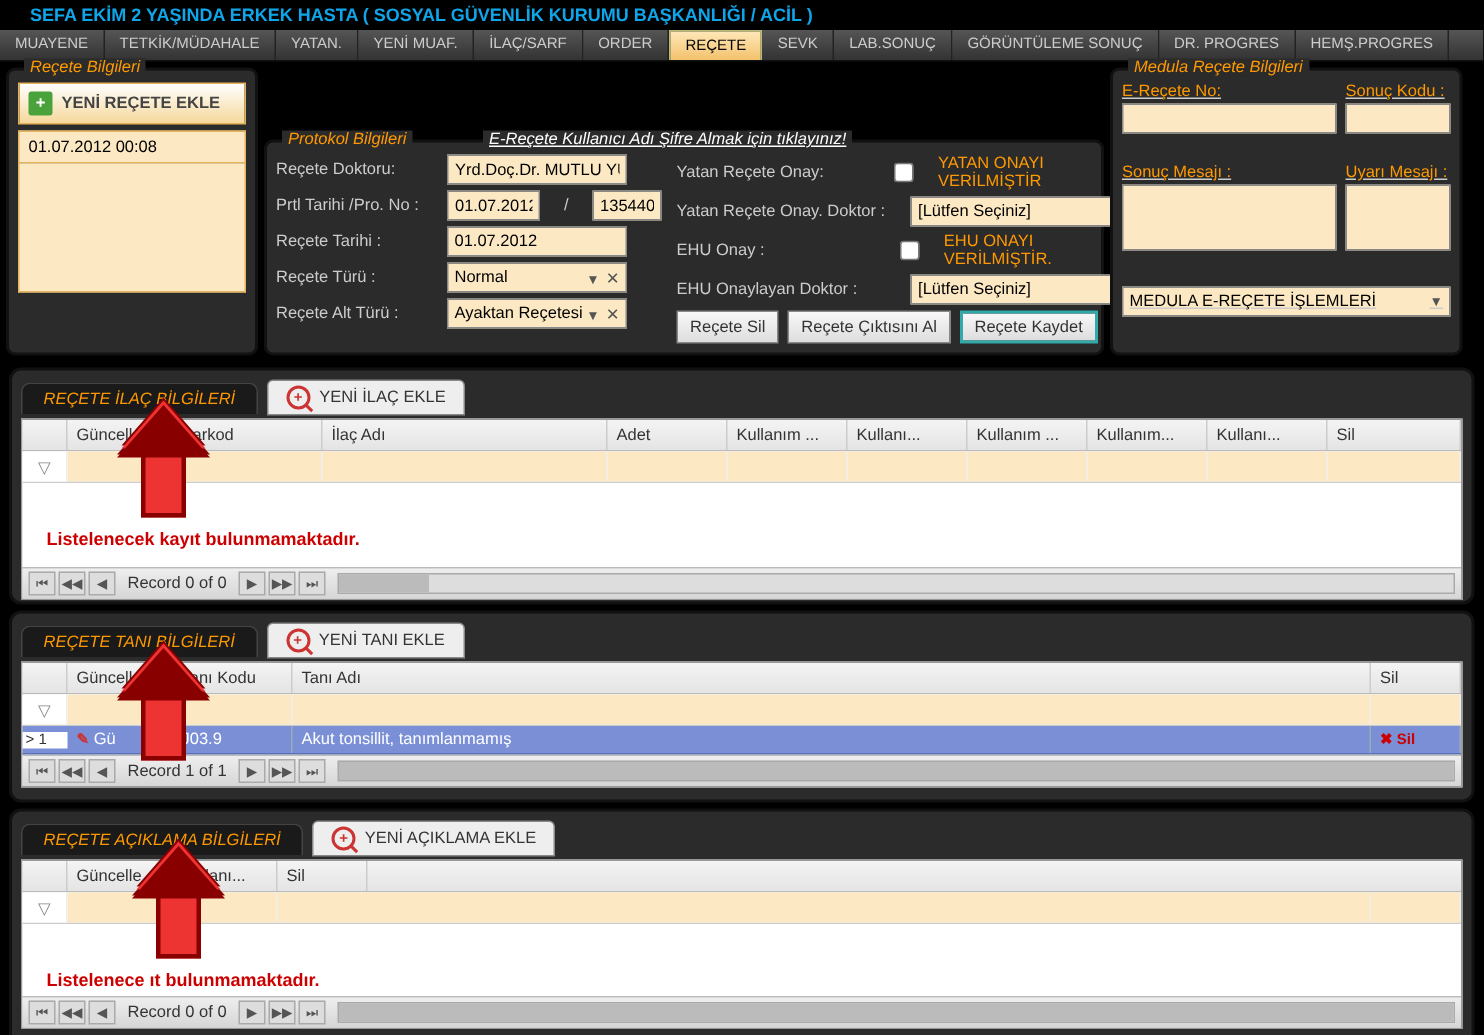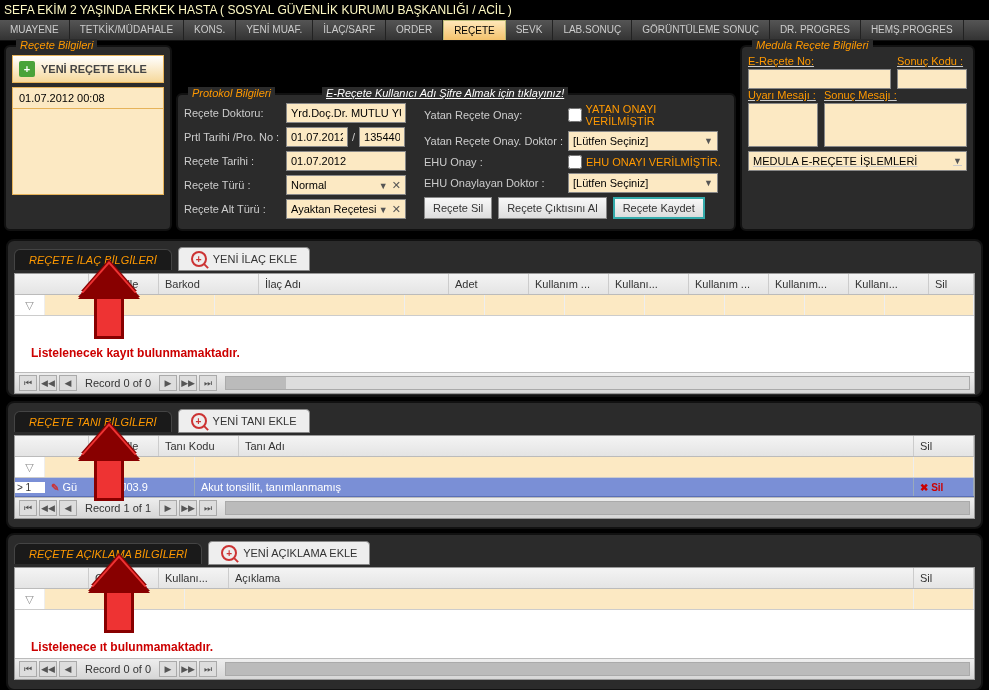--- a/index.html
+++ b/index.html
@@ -1,57 +1,57 @@
 <!DOCTYPE html>
 <html><head>
 <meta charset="utf-8">
 <style>
 * { box-sizing: border-box; margin: 0; padding: 0; font-family: Arial, sans-serif; }
 body { background: #000; width: 989px; height: 690px; overflow: hidden; font-size: 11px; color: #ccc; position: relative; }
-.topbar { background: #000; color: #fef9c3; font-weight: normal; font-size: 12px; padding: 3px 4px; }
+.topbar { background: #000; color: #0ea5e9; font-weight: bold; font-size: 12px; padding: 3px 20px; }
 .tabs { display: flex; background: linear-gradient(#555, #333); border-bottom: 1px solid #111; }
 .tab { padding: 4px 10px; font-size: 10px; color: #ccc; background: linear-gradient(#555,#333); border-right: 1px solid #222; cursor: pointer; }
 .tab.active { background: linear-gradient(#ffe7b8,#f3c26d); color: #000; border: 1px solid #bb7; border-bottom: none; }
 .panels { display: flex; gap: 4px; padding: 4px; }
 .panel { border: 2px solid #111; border-radius: 6px; background: #2b2b2b; position: relative; padding: 8px 6px 6px 6px; }
 .panel-title { position: absolute; top: -8px; left: 10px; background: #2b2b2b; color: #ff9900; font-style: italic; font-size: 11px; padding: 0 4px; }
 .panel-recete { width: 168px; }
 .panel-protocol { width: 560px; margin-top: 48px; }
 .panel-medula { width: 235px; text-decoration: underline; }
 .btn-new { display: flex; align-items: center; gap: 6px; background: linear-gradient(#fff,#f6d89b); border: 1px solid #e6b35a; color: #444; font-weight: bold; font-size: 11px; padding: 5px 6px; width: 100%; cursor: pointer; }
 .plus { width: 16px; height: 16px; background: #4aa33a; color: #fff; display: inline-flex; align-items: center; justify-content: center; font-weight: bold; border-radius: 2px; }
 .date-item { background: #fce9c3; color: #000; padding: 4px 6px; margin-top: 4px; font-size: 11px; border: 1px solid #e6b35a; }
-.row { display: flex; align-items: center; margin-bottom: 4px; gap: 4px; }
+.row { display: flex; align-items: center; margin-bottom: 4px; gap: 16px; }
 .lbl { color: #ccc; font-size: 11px; width: 98px; }
 .inp { background: #fce9c3; border: 1px solid #888; color: #000; font-size: 11px; padding: 2px 4px; height: 20px; }
 .ptitle-link { color: #fff; font-style: italic; text-decoration: underline; font-size: 11px; cursor: pointer; margin-left: 4px; }
 .col2 { display: flex; gap: 10px; }
 .pcol { flex: 1; }
 .chk { width: 14px; height: 14px; }
 .orange-txt { color: #ff9900; font-size: 11px; }
 .btnrow { display: flex; gap: 6px; margin-top: 4px; }
 .btn { background: linear-gradient(#f8f8f8,#ddd); border: 1px solid #888; color: #333; font-size: 11px; padding: 3px 8px; cursor: pointer; }
 .btn.focus { border: 2px solid #3aa; }
-.med-row { display: flex; gap: 6px; margin-bottom: 0; justify-content: center; }
+.med-row { display: flex; gap: 6px; margin-bottom: 20px; justify-content: center; }
 .med-col { flex: 1; }
 .med-label { color: #ff9900; font-size: 11px; margin-bottom: 2px; }
 .med-box { background: #fce9c3; border: 1px solid #888; height: 20px; }
 .med-big { background: #fce9c3; border: 1px solid #888; height: 44px; margin-bottom: 4px; }
 .med-drop { display: flex; align-items: center; background: #fce9c3; border: 1px solid #888; color: #000; font-size: 11px; padding: 2px 4px; height: 20px; justify-content: space-between; }
 
 .section { margin: 4px 6px; border: 2px solid #111; border-radius: 8px; background: #2b2b2b; padding: 6px; position: relative; }
 .section-tabs { display: flex; align-items: center; position: relative; margin-bottom: 2px; }
 .sec-tab { background: #1a1a1a; color: #ff9900; font-style: italic; font-size: 11px; padding: 4px 14px; border: 1px solid #444; border-bottom: none; border-radius: 6px 6px 0 0; }
 .sec-btn-tab { display: flex; align-items: center; gap: 6px; background: #eee; color: #333; padding: 3px 12px; margin-left: 6px; border: 1px solid #888; border-radius: 4px 4px 0 0; font-size: 11px; cursor: pointer; }
 .mag { width: 16px; height: 16px; border: 2px solid #c33; border-radius: 50%; position: relative; display: inline-block; }
 .mag::after { content: ''; position: absolute; width: 6px; height: 2px; background: #c33; bottom: -2px; right: -4px; transform: rotate(45deg); }
 .mag-plus { position: absolute; top: 1px; left: 3px; color: #c33; font-size: 10px; font-weight: bold; }
 
 .grid { background: #fff; border: 1px solid #999; }
-.ghdr { display: flex; background: linear-gradient(#f4f4f4,#e4e4e4); border-bottom: 1px solid #bbb; padding-left: 44px; }
+.ghdr { display: flex; background: linear-gradient(#f4f4f4,#e4e4e4); border-bottom: 1px solid #bbb; }
 .gh { padding: 4px 6px; font-size: 11px; color: #333; border-right: 1px solid #ccc; overflow: hidden; white-space: nowrap; text-overflow: ellipsis; }
 .gfilter { display: flex; background: #fff; border-bottom: 1px solid #ccc; }
 .gf { border-right: 1px solid #eee; height: 20px; background: #fce9c3; }
 .gf.first { background: #fff; display:flex; align-items:center; justify-content:center; color:#888; }
 .gbody { min-height: 48px; background: #fff; position: relative; padding-left: 12px; }
 .gmsg { color: #c00; font-weight: bold; font-size: 12px; padding: 30px 0 0 4px; }
 .gpager { display: flex; align-items: center; gap: 2px; background: linear-gradient(#eee,#d6d6d6); border-top: 1px solid #bbb; padding: 2px 4px; font-size: 11px; color: #333; }
 .pgbtn { width: 18px; height: 16px; background: #ddd; border: 1px solid #aaa; display:inline-flex; align-items:center; justify-content:center; font-size:9px; color:#555; cursor:pointer; }
 .pgtxt { margin: 0 6px; }
 .hscroll { flex: 1; height: 14px; background: #ddd; border: 1px solid #aaa; position: relative; margin-left: 6px; }
@@ -76,21 +76,21 @@
 .dd-arrow { font-size:9px; color:#555; }
 </style>
 </head>
 <body>
 
 <div class="topbar">SEFA EKİM 2 YAŞINDA ERKEK HASTA ( SOSYAL GÜVENLİK KURUMU BAŞKANLIĞI / ACİL )</div>
 
 <div class="tabs">
   <div class="tab">MUAYENE</div>
   <div class="tab">TETKİK/MÜDAHALE</div>
-  <div class="tab">KONS.</div>
+  <div class="tab">YATAN.</div>
   <div class="tab">YENİ MUAF.</div>
   <div class="tab">İLAÇ/SARF</div>
   <div class="tab">ORDER</div>
   <div class="tab active">REÇETE</div>
   <div class="tab">SEVK</div>
   <div class="tab">LAB.SONUÇ</div>
   <div class="tab">GÖRÜNTÜLEME SONUÇ</div>
   <div class="tab">DR. PROGRES</div>
   <div class="tab">HEMŞ.PROGRES</div>
 </div>
@@ -177,26 +177,26 @@
       <div class="med-col">
           <div class="med-label">E-Reçete No:</div>
           <div class="med-box"></div>
         </div>
       <div class="med-col" style="flex:0 0 70px">
           <div class="med-label">Sonuç Kodu :</div>
           <div class="med-box"></div>
         </div>
     </div>
     <div class="med-row">
+      <div class="med-col">
+          <div class="med-label">Sonuç Mesajı :</div>
+          <div class="med-big"></div>
+        </div>
       <div class="med-col" style="flex:0 0 70px">
           <div class="med-label">Uyarı Mesajı :</div>
-          <div class="med-big"></div>
-        </div>
-      <div class="med-col">
-          <div class="med-label">Sonuç Mesajı :</div>
           <div class="med-big"></div>
         </div>
     </div>
     <div class="med-drop">
         <span>MEDULA E-REÇETE İŞLEMLERİ</span>
         <span class="dd-arrow">▼</span>
       </div>
   </div>
 </div>
 
@@ -318,21 +318,20 @@
           <span class="mag-plus">+</span>
         </span>
         <span>YENİ AÇIKLAMA EKLE</span>
       </div>
   </div>
   <div class="grid">
     <div class="ghdr">
       <div class="gh" style="width:30px"></div>
       <div class="gh" style="width:70px">Güncelle</div>
       <div class="gh" style="width:70px">Kullanı...</div>
-      <div class="gh" style="flex:1">Açıklama</div>
       <div class="gh" style="width:60px">Sil</div>
     </div>
     <div class="gfilter">
       <div class="gf first" style="width:30px">▽</div>
       <div class="gf" style="width:70px"></div>
       <div class="gf" style="width:70px"></div>
       <div class="gf" style="flex:1"></div>
       <div class="gf" style="width:60px"></div>
     </div>
     <div class="gbody" style="height:43px">

